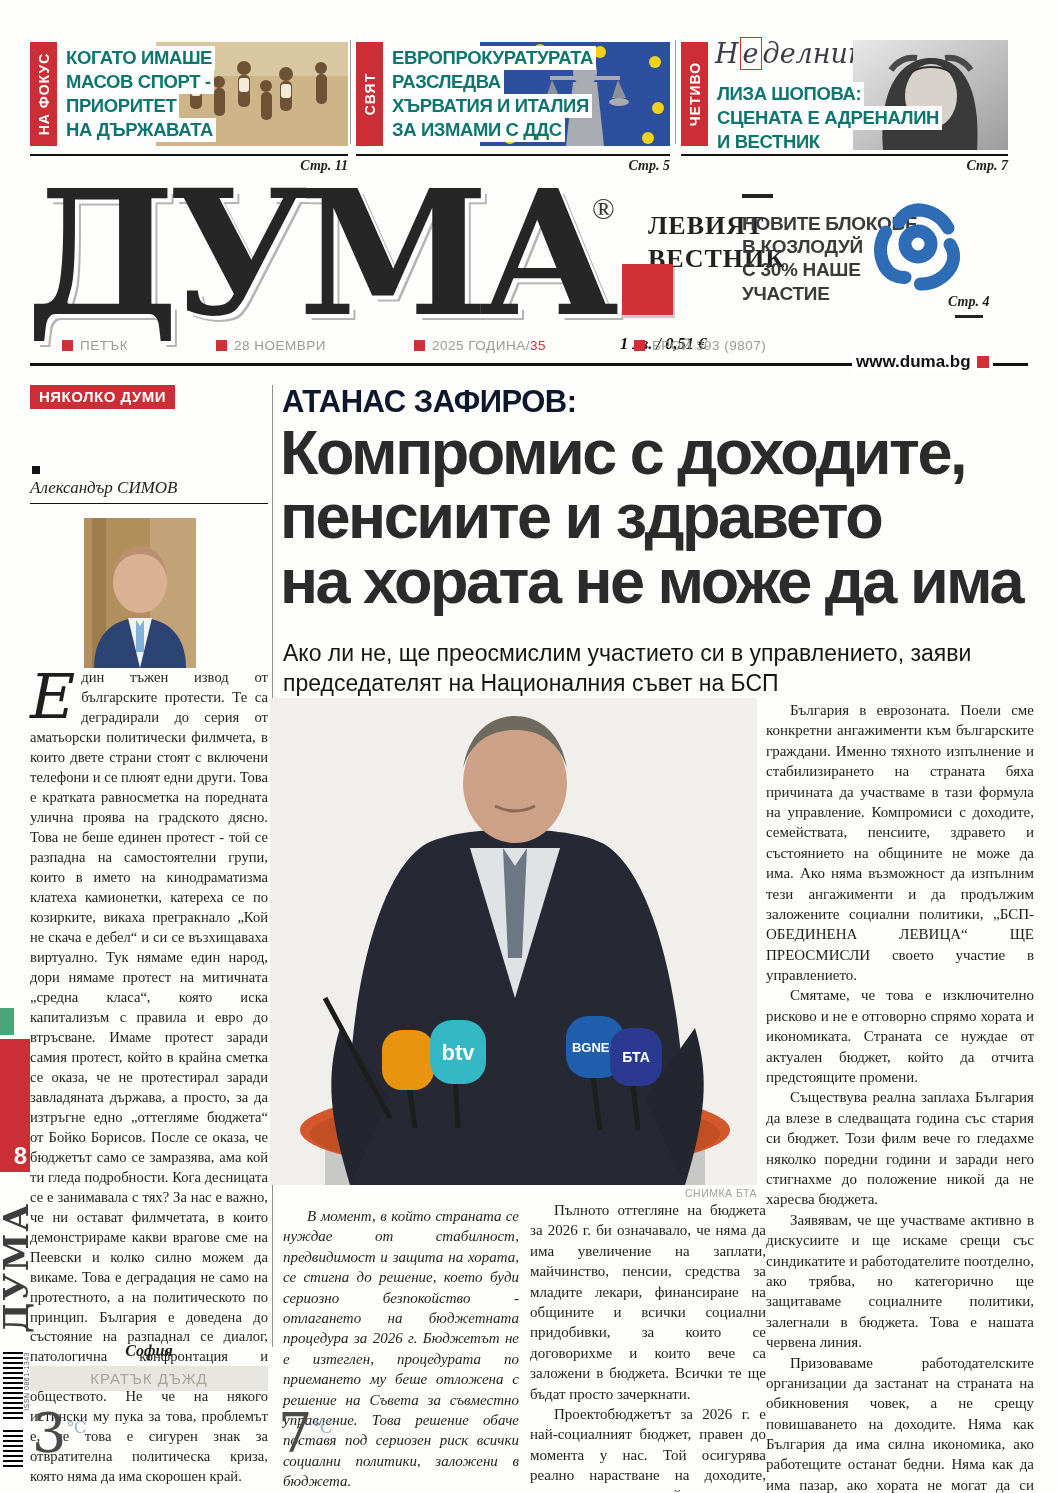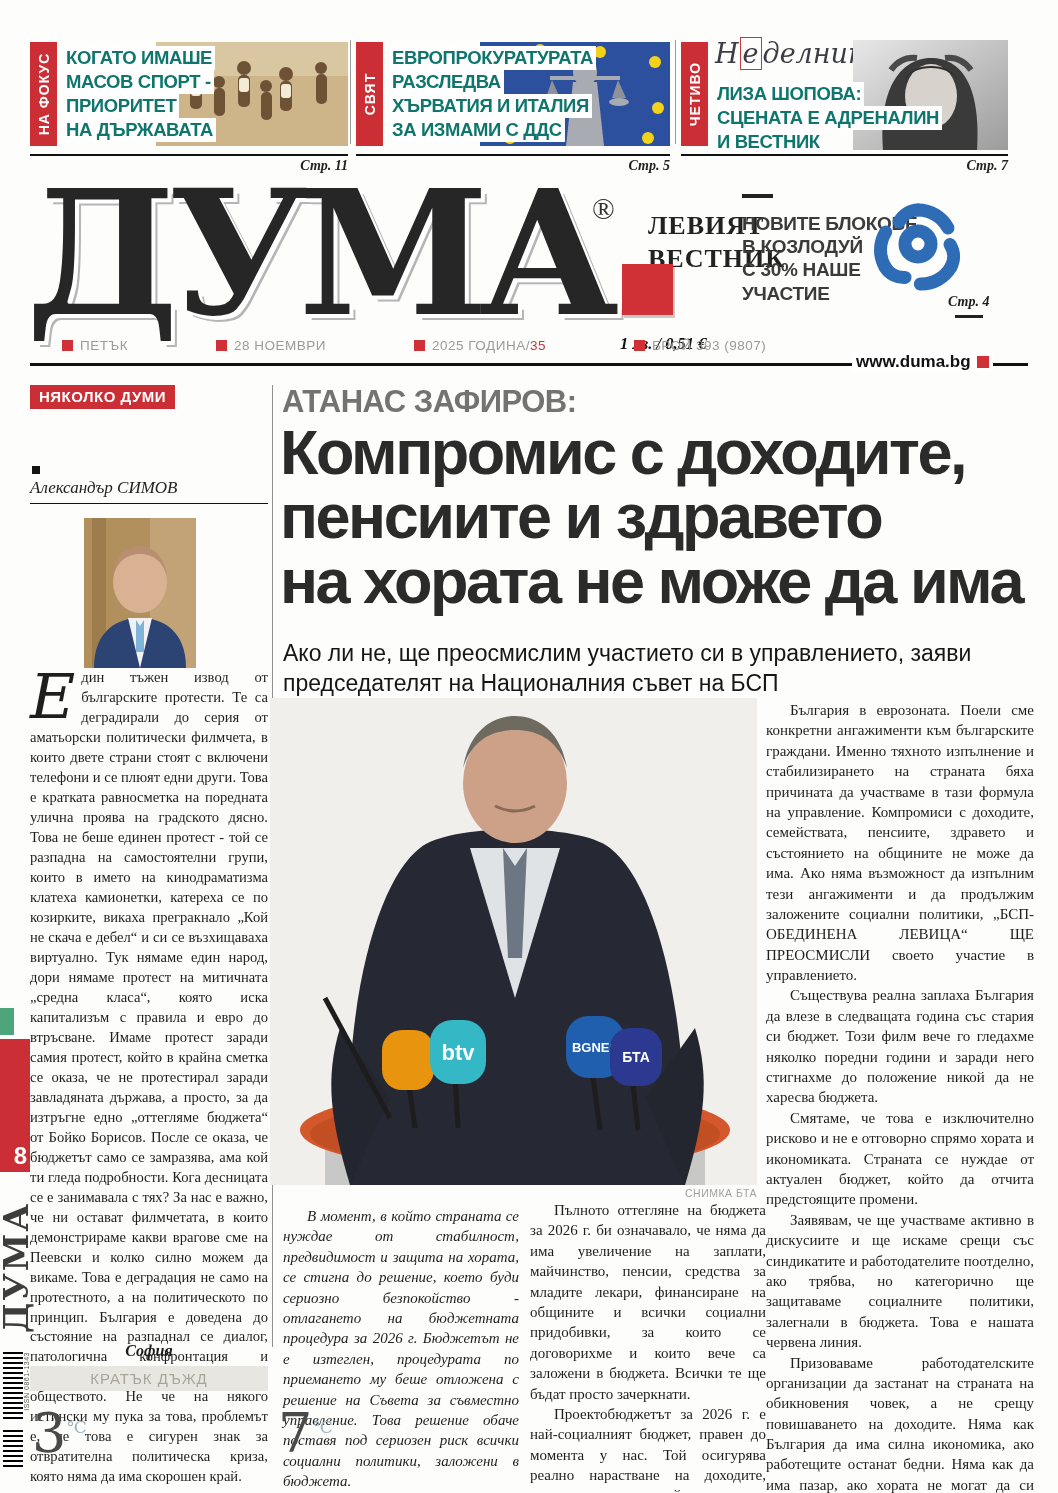--- a/index.html
+++ b/index.html
@@ -57,21 +57,21 @@
   .op-byline{position:absolute;left:30px;top:478px;font-style:italic;font-size:17px;color:#222;}
   .op-rule{position:absolute;left:30px;top:503px;width:238px;border-top:1.5px solid #111;}
   .op-photo{position:absolute;left:84px;top:518px;width:112px;height:150px;}
   .op-body{position:absolute;left:30px;top:668px;width:238px;font-size:14.6px;line-height:1.37;
      text-align:justify;color:#1e1e1e;}
   .dropcap{float:left;font-size:62px;line-height:0.82;font-style:italic;padding:4px 6px 0 0;
      font-family:"DejaVu Serif","Liberation Serif",serif;}
   .col-div{position:absolute;left:272px;top:385px;height:962px;border-left:1px solid #8f8f8f;}
 
   
-  .kicker{position:absolute;left:282px;top:384px;color:#737373;font-family:"Liberation Sans","DejaVu Sans",sans-serif;
+  .kicker{position:absolute;left:282px;top:384px;color:#0f172a;font-family:"Liberation Sans","DejaVu Sans",sans-serif;
      font-weight:900;font-size:31px;letter-spacing:-0.5px;}
   .headline{position:absolute;left:280px;top:420px;width:756px;font-family:"Liberation Sans","DejaVu Sans",sans-serif;
      font-weight:900;font-size:63px;line-height:1.02;letter-spacing:-2.5px;color:#2b2b2b;}
   .subhead{position:absolute;left:283px;top:638px;width:745px;font-family:"Liberation Sans","DejaVu Sans",sans-serif;
      font-size:23px;line-height:1.32;color:#161616;}
   .lead-photo{position:absolute;left:270px;top:698px;width:487px;height:487px;}
   .photo-credit{position:absolute;left:560px;top:1187px;width:197px;text-align:right;color:#a2a2a2;
      font-size:10.5px;font-family:"Liberation Sans","DejaVu Sans",sans-serif;letter-spacing:0.5px;}
   .col{position:absolute;text-align:justify;font-size:15px;line-height:1.36;color:#1e1e1e;}
   .col p{margin:0;text-indent:24px;}
@@ -342,22 +342,22 @@
   <div class="col col1">
     <p>В момент, в който страната се нуждае от стабилност, предвидимост и защита на хората, се стигна до решение, което буди сериозно безпокойство - отлагането на бюджетната процедура за 2026 г. Бюджетът не е изтеглен, процедурата по приемането му беше отложена с решение на Съвета за съвместно управление. Това решение обаче поставя под сериозен риск всички социални политики, заложени в бюджета.</p>
     <p>Във връзка с това проведохме съвместно заседание на Изпълнителното бюро на БСП и Коалиционния съвет на „БСП-ОБЕДИНЕНА ЛЕВИЦА“ и заявяваме следното:</p>
   </div>
   <div class="col col2">
     <p>Пълното оттегляне на бюджета за 2026 г. би означавало, че няма да има увеличение на заплати, майчинство, пенсии, средства за младите лекари, финансиране на общините и всички социални придобивки, за които се договорихме и които вече са заложени в бюджета. Всички те ще бъдат просто зачеркнати.</p>
     <p>Проектобюджетът за 2026 г. е най-социалният бюджет, правен до момента у нас. Той осигурява реално нарастване на доходите, защита на семействата, на възрастните хора, на работещите бедни. Този бюджет трябва да бъде своеобразен щит в условията на инфлация и несигурност и най-вече - защита за хората в навечерието на влизането на</p>
   </div>
   <div class="col col3">
     <p>България в еврозоната. Поели сме конкретни ангажименти към българските граждани. Именно тяхното изпълнение и стабилизирането на страната бяха причината да участваме в тази формула на управление. Компромиси с доходите, семействата, пенсиите, здравето и състоянието на общините не може да има. Ако няма възможност да изпълним тези ангажименти и да продължим заложените социални политики, „БСП-ОБЕДИНЕНА ЛЕВИЦА“ ЩЕ ПРЕОСМИСЛИ своето участие в управлението.</p>
+    <p>Смятаме, че това е изключително рисково и не е отговорно спрямо хората и икономиката. Страната се нуждае от актуален бюджет, който да отчита предстоящите промени.</p>
     <p>Съществува реална заплаха България да влезе в следващата година със стария си бюджет. Този филм вече го гледахме няколко поредни години и заради него стигнахме до положение никой да не харесва бюджета.</p>
-    <p>Смятаме, че това е изключително рисково и не е отговорно спрямо хората и икономиката. Страната се нуждае от актуален бюджет, който да отчита предстоящите промени.</p>
     <p>Заявявам, че ще участваме  активно в дискусиите и ще искаме срещи със синдикатите и работодателите поотделно, ако трябва, но категорично ще защитаваме социалните политики, залегнали в бюджета. Това е нашата червена линия.</p>
     <p>Призоваваме работодателските организации да застанат на страната на обикновения човек, а не срещу повишаването на доходите. Няма как България да има силна икономика, ако работещите останат бедни. Няма как да има пазар, ако хората не могат да си позволят продуктите от този пазар. Влизането в еврозоната изисква социална защита, а не натиск за замразяване на заплатите.</p>
 
   </div>
 
   <div class="weather">
     <div class="city">София</div>
     <div class="cond">КРАТЪК ДЪЖД</div>
     <div class="row">
       <div class="temp"><span>3</span><sup>°C</sup></div>

